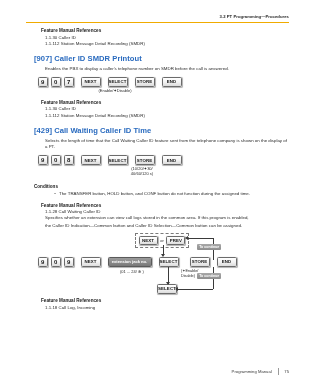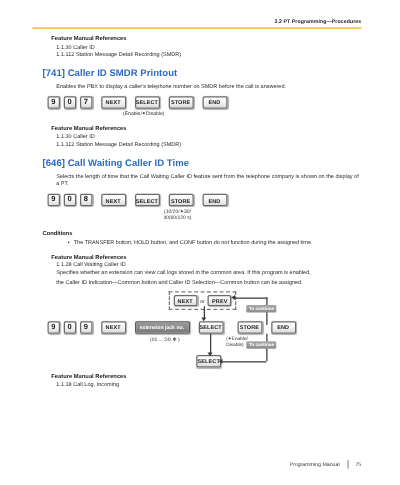--- a/index.html
+++ b/index.html
@@ -204,39 +204,39 @@
 
 <div class="page-header">3.2 PT Programming—Procedures</div>
 <div class="header-rule"></div>
 
 <div class="content">
 
   <div class="fmr-title">Feature Manual References</div>
   <div class="fmr-item">1.1.30 Caller ID</div>
   <div class="fmr-item">1.1.112 Station Message Detail Recording (SMDR)</div>
 
-  <div class="sec-title">[741] Caller ID SMDR Printout</div>
+  <div class="sec-title">[907] Caller ID SMDR Printout</div>
   <div class="sec-desc">Enables the PBX to display a caller's telephone number on SMDR before the call is answered.</div>
 
   <div class="keyrow">
     <div class="key digit">9</div>
     <div class="key digit gap">0</div>
     <div class="key digit gap">7</div>
     <div class="key wide gap-lg">NEXT</div>
     <div class="key wide gap-lg">SELECT</div>
     <div class="key wide gap-lg">STORE</div>
     <div class="key wide gap-lg">END</div>
   </div>
   <div class="note note-907">(Enable/✦Disable)</div>
 
   <div class="fmr-title" style="margin-top:7px;">Feature Manual References</div>
   <div class="fmr-item">1.1.30 Caller ID</div>
   <div class="fmr-item">1.1.112 Station Message Detail Recording (SMDR)</div>
 
-  <div class="sec-title">[646] Call Waiting Caller ID Time</div>
+  <div class="sec-title">[429] Call Waiting Caller ID Time</div>
   <div class="sec-desc">Selects the length of time that the Call Waiting Caller ID feature sent from the telephone company is shown on the display of a PT.</div>
 
   <div class="keyrow">
     <div class="key digit">9</div>
     <div class="key digit gap">0</div>
     <div class="key digit gap">8</div>
     <div class="key wide gap-lg">NEXT</div>
     <div class="key wide gap-lg">SELECT</div>
     <div class="key wide gap-lg">STORE</div>
     <div class="key wide gap-lg">END</div>

